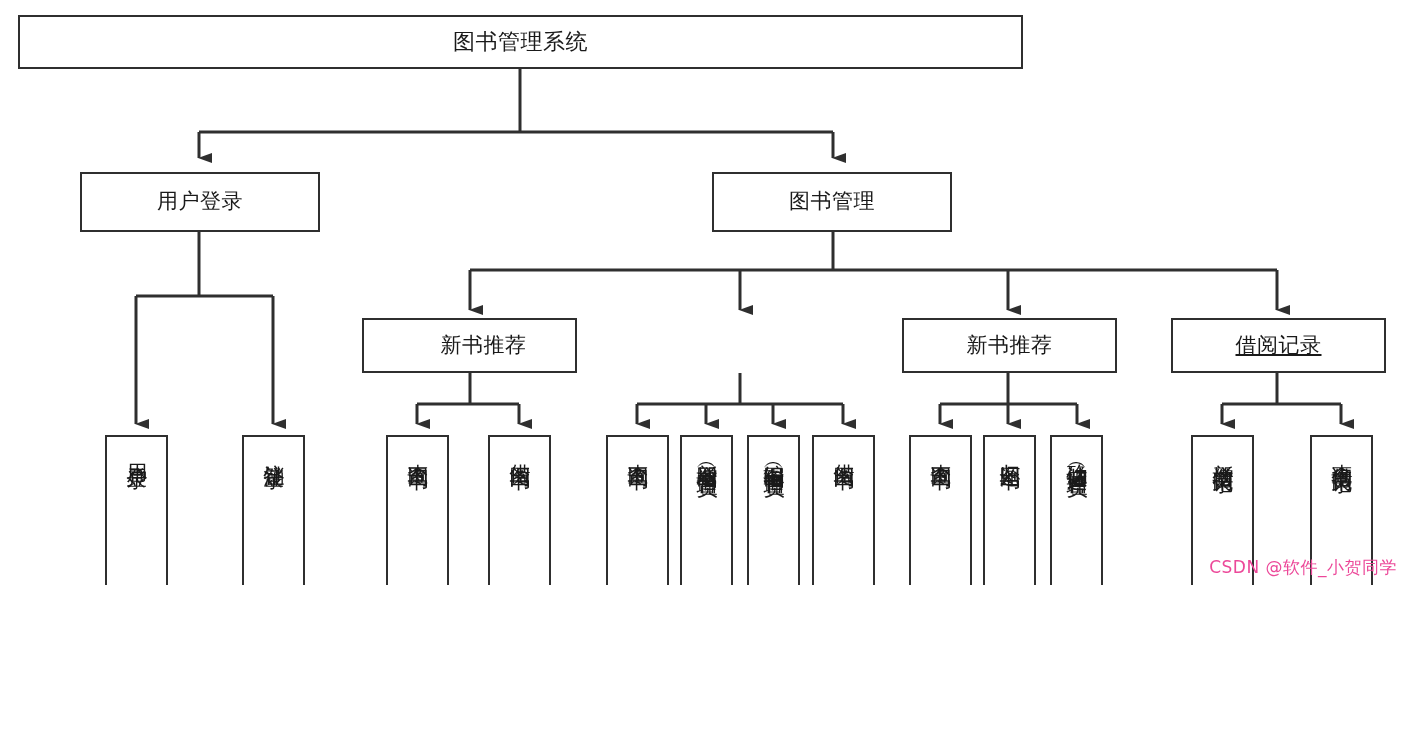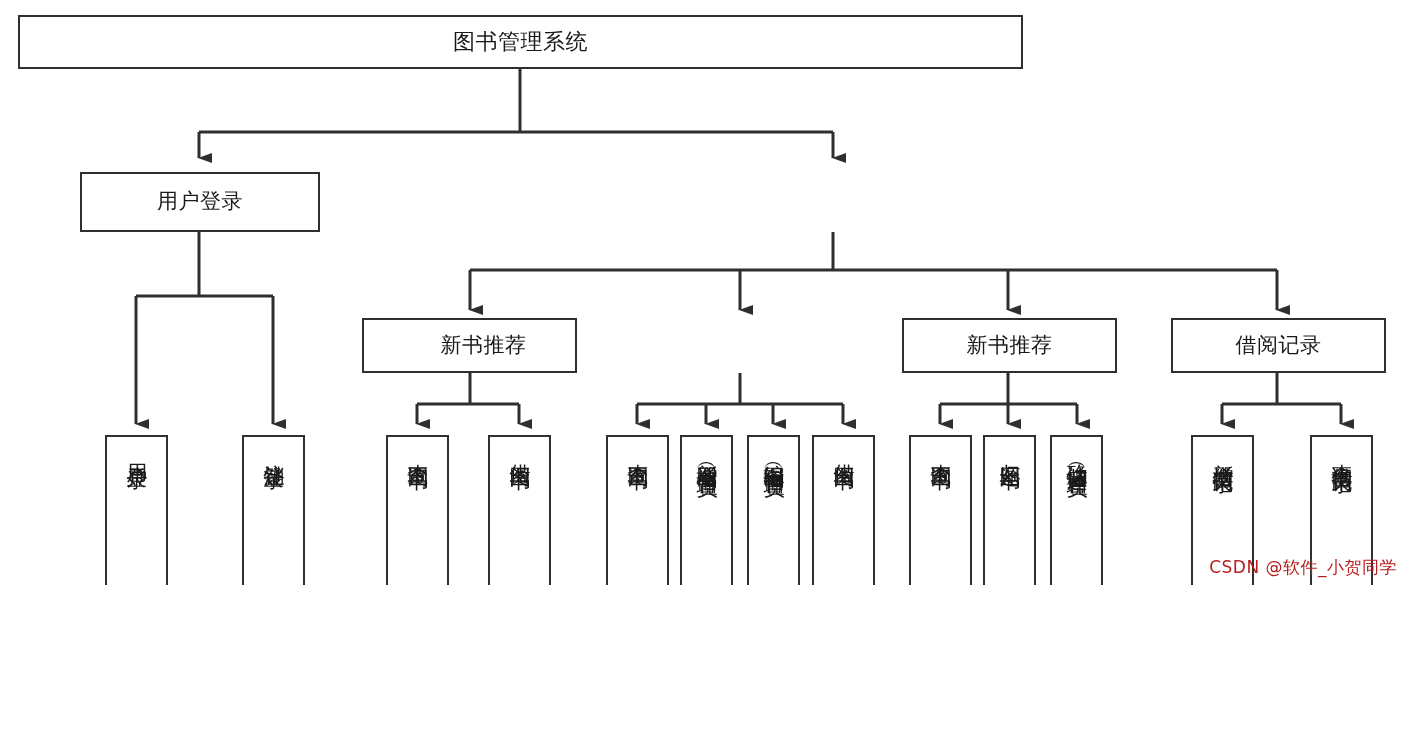--- a/index.html
+++ b/index.html
@@ -58,21 +58,21 @@
     letter-spacing: 2px;
     text-align: left;
     white-space: nowrap;
     color: #1a1a1a;
   }
   .watermark {
     position: absolute;
     right: 8px;
     bottom: 6px;
     font-size: 17px;
-    color: #b91c1c;
+    color: #ec4899;
     letter-spacing: 0.5px;
     white-space: nowrap;
   }
 </style>
 </head>
 <body>
 
 <div id="canvas">
 
   <svg id="wires" viewBox="0 0 1405 747" xmlns="http://www.w3.org/2000/svg">
@@ -127,28 +127,31 @@
     </g>
   </svg>
 
   <div class="node node-h node-root" style="left:18px; top:15px; width:1005px; height:54px;">
     <span>图书管理系统</span>
   </div>
 
   <div class="node node-h" style="left:80px; top:172px; width:240px; height:60px;">
     <span>用户登录</span>
   </div>
+  <div class="node node-h" style="left:712px; top:172px; width:240px; height:60px;">
+    <span>图书管理</span>
+  </div>
 
   <div class="node node-h" style="left:362px; top:318px; width:215px; height:55px;padding-left:28px;">
     <span>新书推荐</span>
   </div>
   <div class="node node-h" style="left:902px; top:318px; width:215px; height:55px;">
     <span>新书推荐</span>
   </div>
-  <div class="node node-h" style="left:1171px; top:318px; width:215px; height:55px;">
+  <div class="node node-h" style="left:1171px; top:318px; width:215px; height:55px;text-decoration:underline;">
     <span>借阅记录</span>
   </div>
 
   <div class="node node-v" style="left:105px; top:435px; width:63px; height:298px;">
     <span class="vlabel">用户登录</span>
   </div>
   <div class="node node-v" style="left:242px; top:435px; width:63px; height:298px;">
     <span class="vlabel">注销登录</span>
   </div>
 

